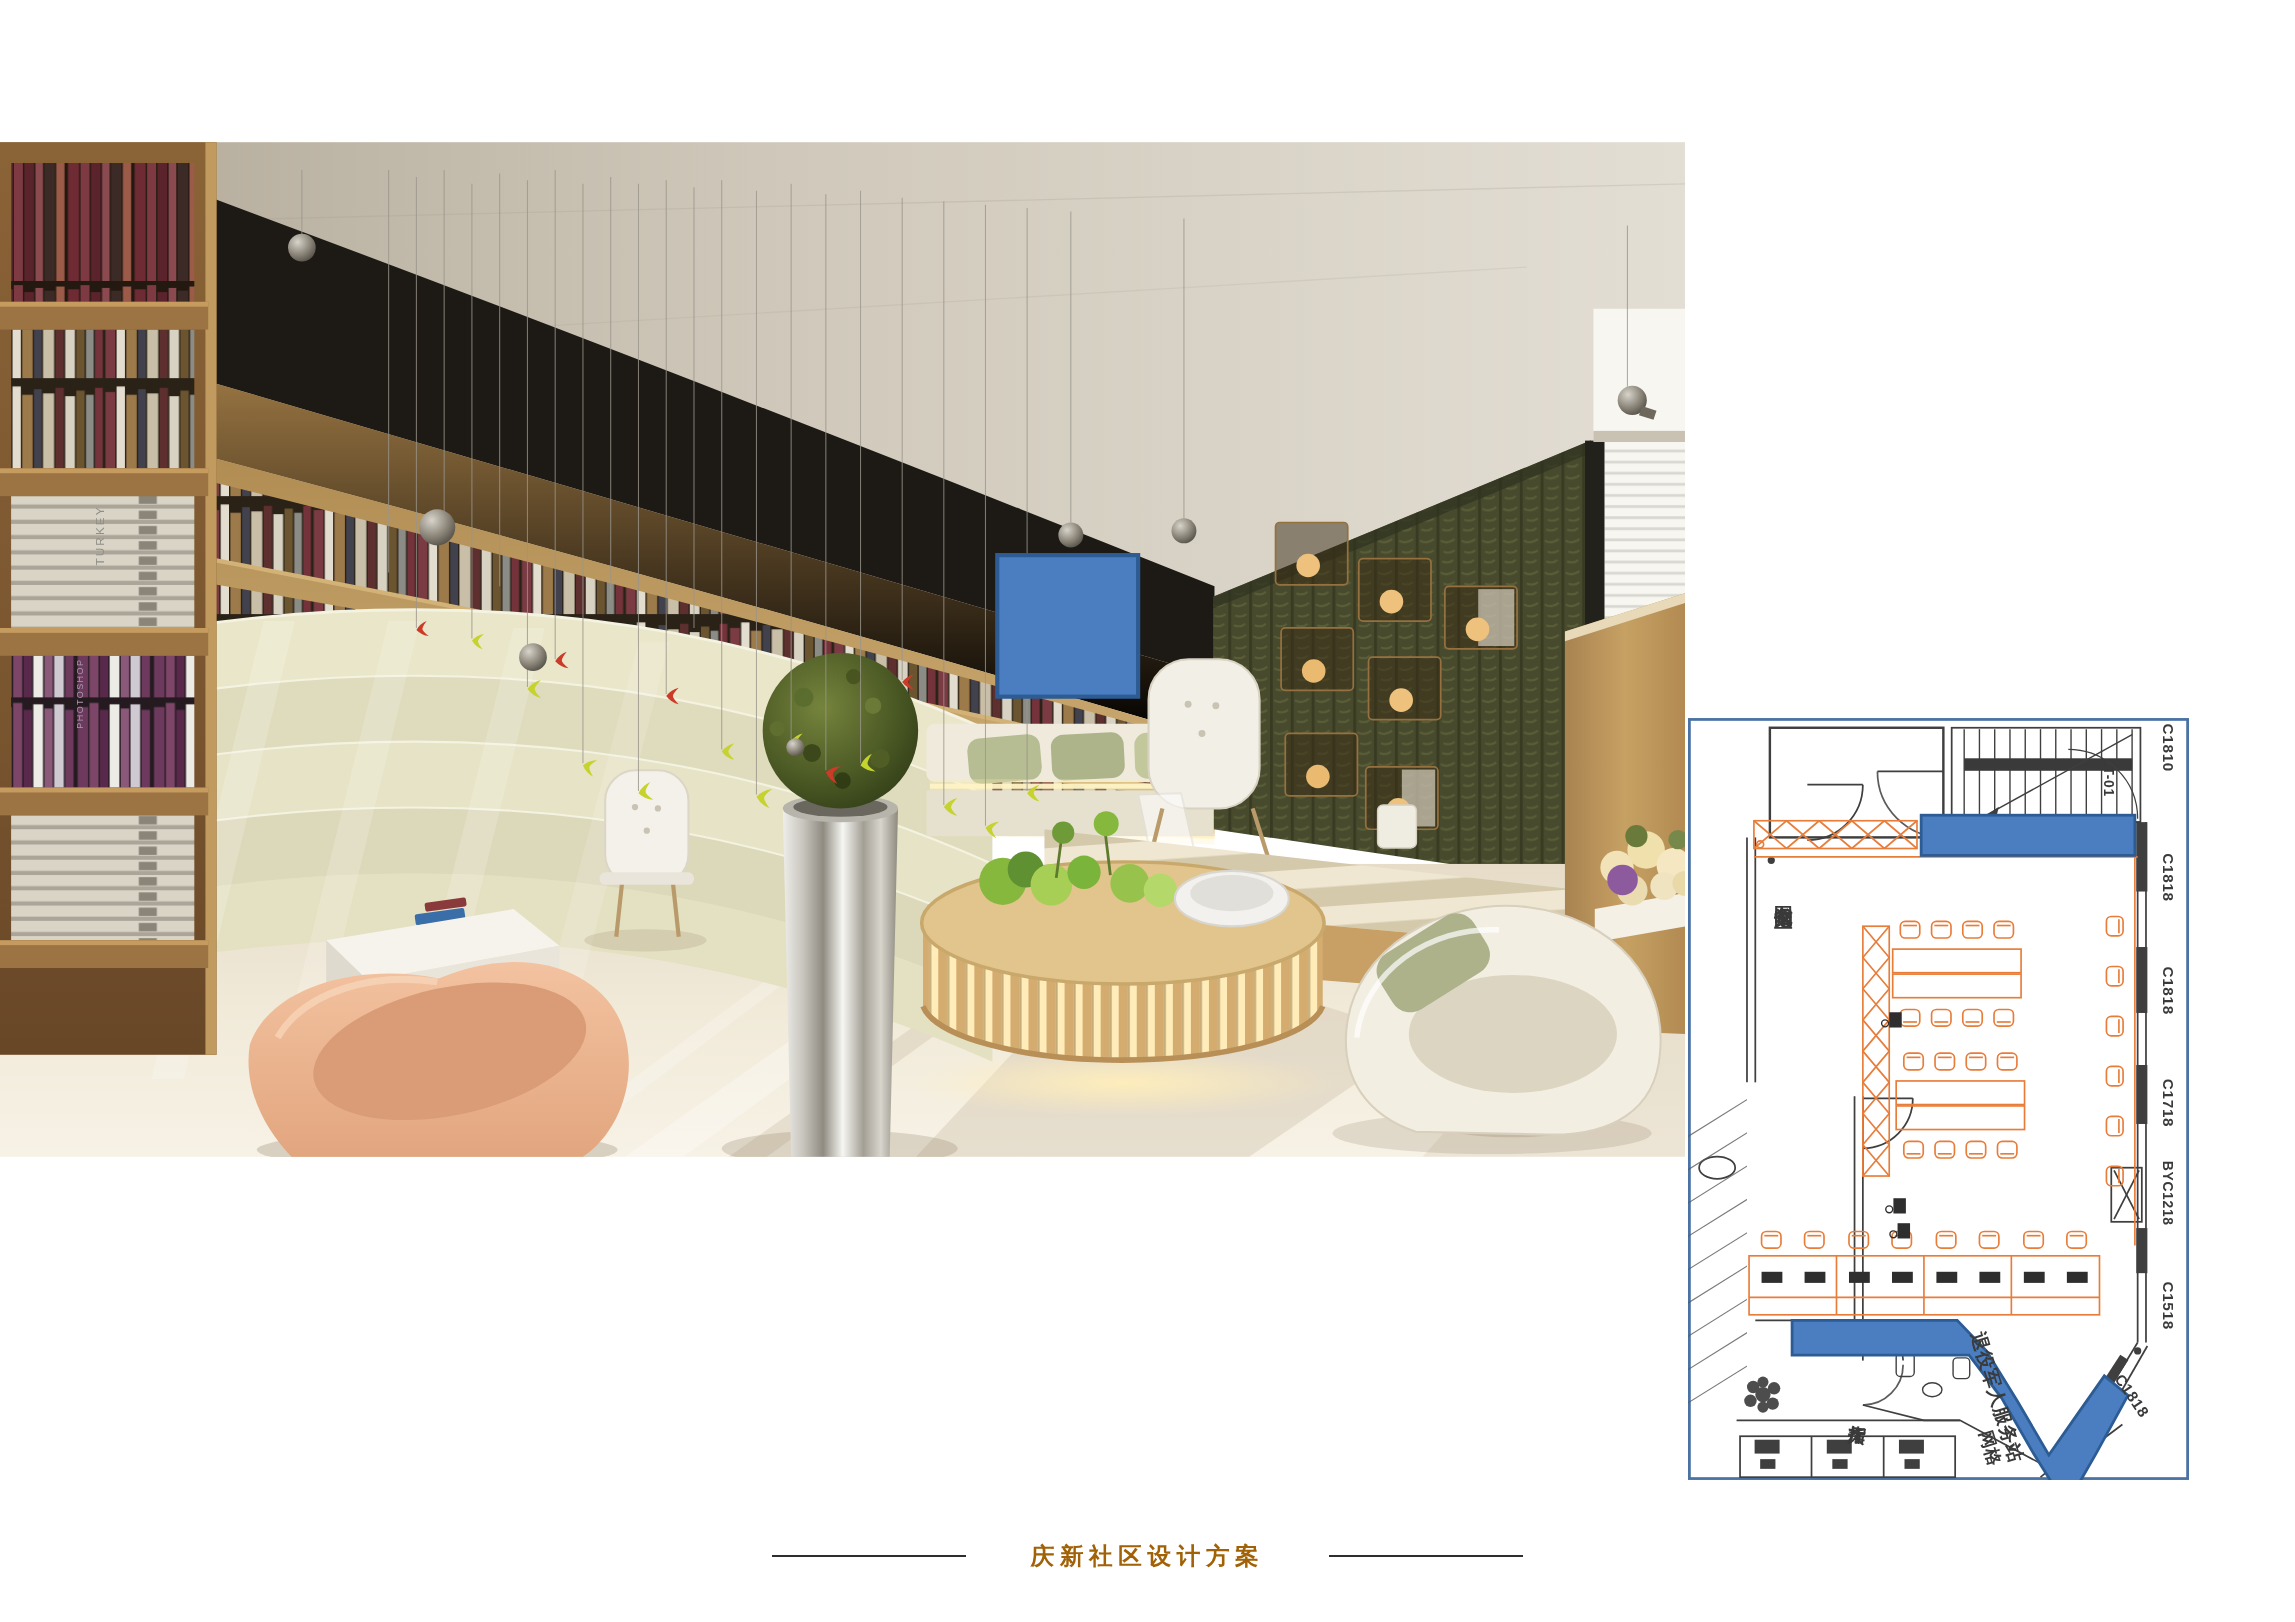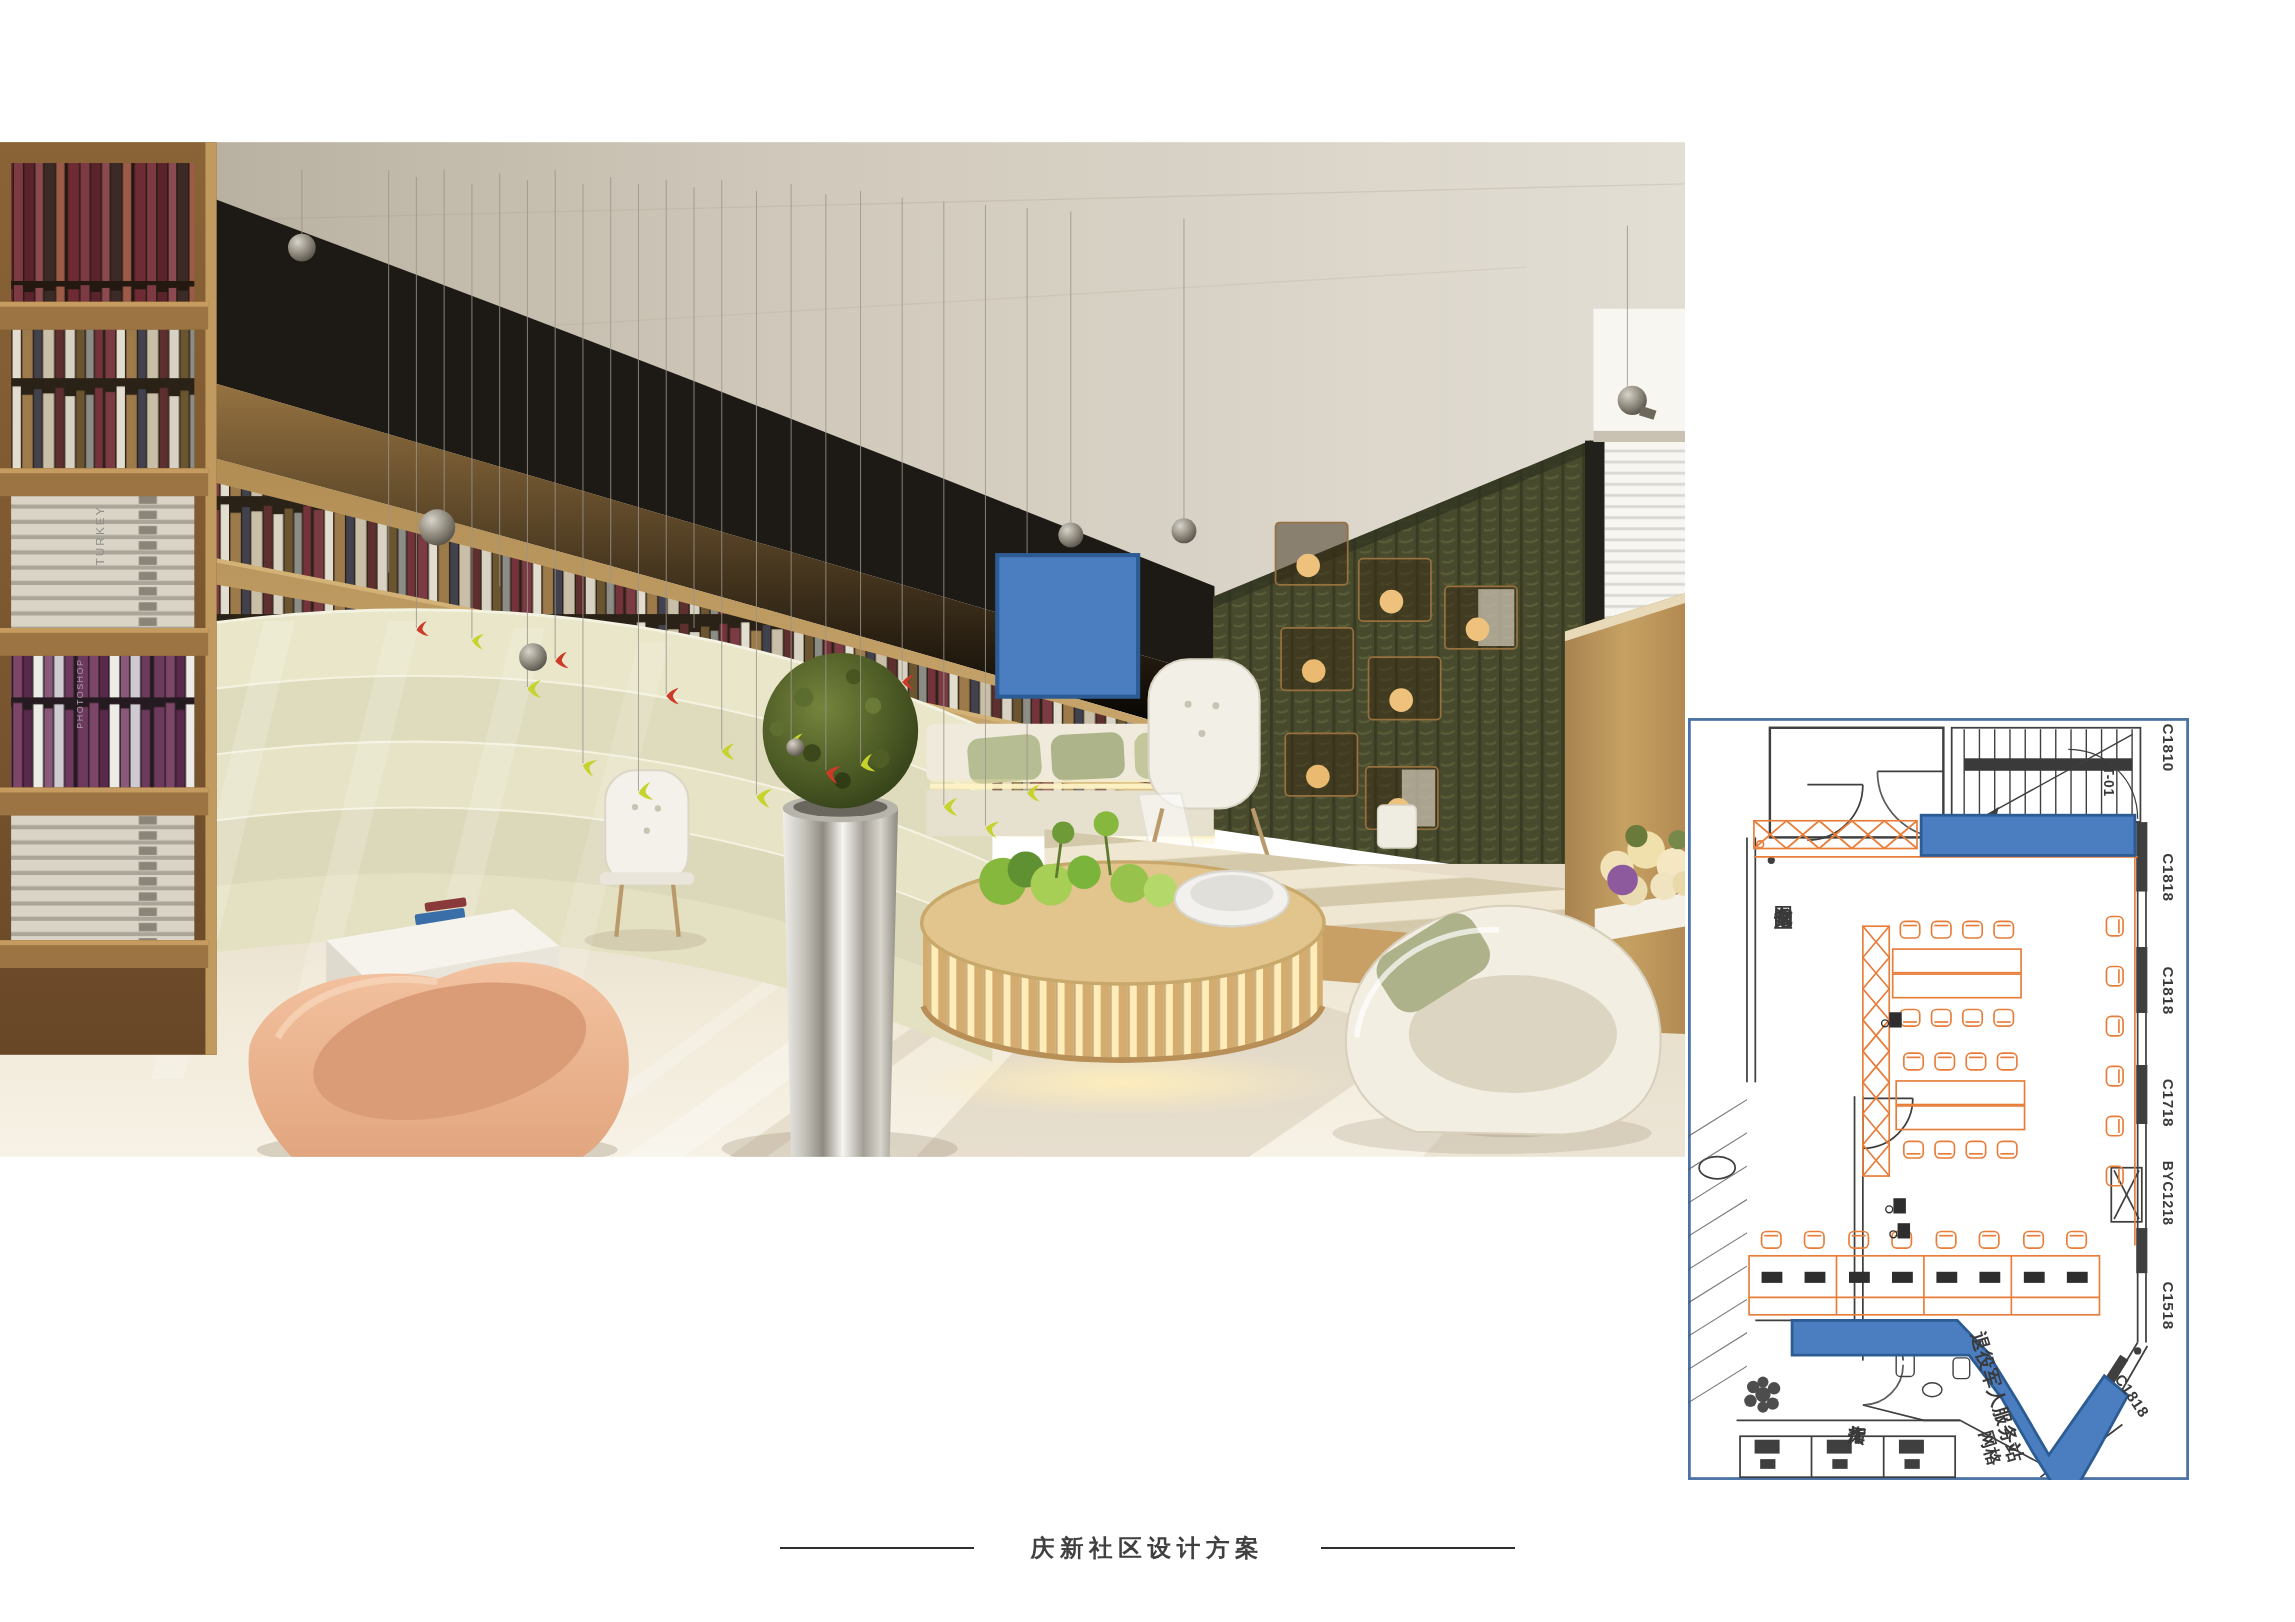--- a/index.html
+++ b/index.html
@@ -4,22 +4,22 @@
 <style>
   html,body{margin:0;padding:0;background:#ffffff;}
   .page{position:relative;width:2295px;height:1623px;background:#ffffff;overflow:hidden;
         font-family:"Liberation Sans",sans-serif;}
   figure{margin:0;padding:0;}
   .render-panel{position:absolute;left:0;top:142px;width:1685px;height:1015px;}
   .plan-panel{position:absolute;left:1688px;top:718px;width:501px;height:762px;}
   .footer{position:absolute;left:0;top:1524px;width:2295px;display:flex;align-items:center;
           justify-content:center;gap:49px;}
   .footer .rule{width:194px;height:2.1px;background:#2e2e2e;}
-  .footer h1{margin:8px;font-family:"Liberation Serif",serif;font-weight:600;font-size:23.6px;
-             letter-spacing:5.6px;color:#404040;white-space:nowrap;}
+  .footer h1{margin:16px;font-family:"Liberation Serif",serif;font-weight:600;font-size:23.6px;
+             letter-spacing:5.6px;color:#a16207;white-space:nowrap;}
   svg text{font-family:"Liberation Sans",sans-serif;}
 </style>
 </head>
 <body>
 
 <div class="page">
 
   <figure class="render-panel">
   <svg width="1685" height="1015" viewBox="0 0 2428 1462">
     <defs>

